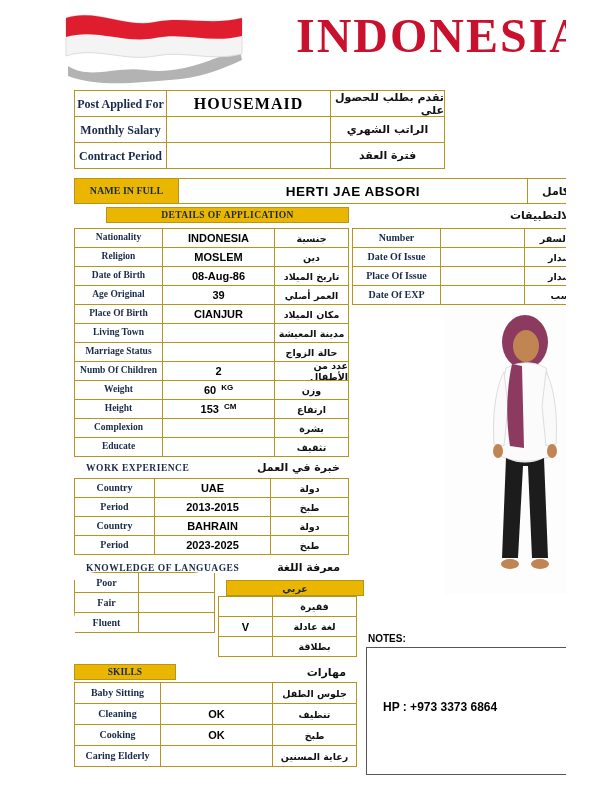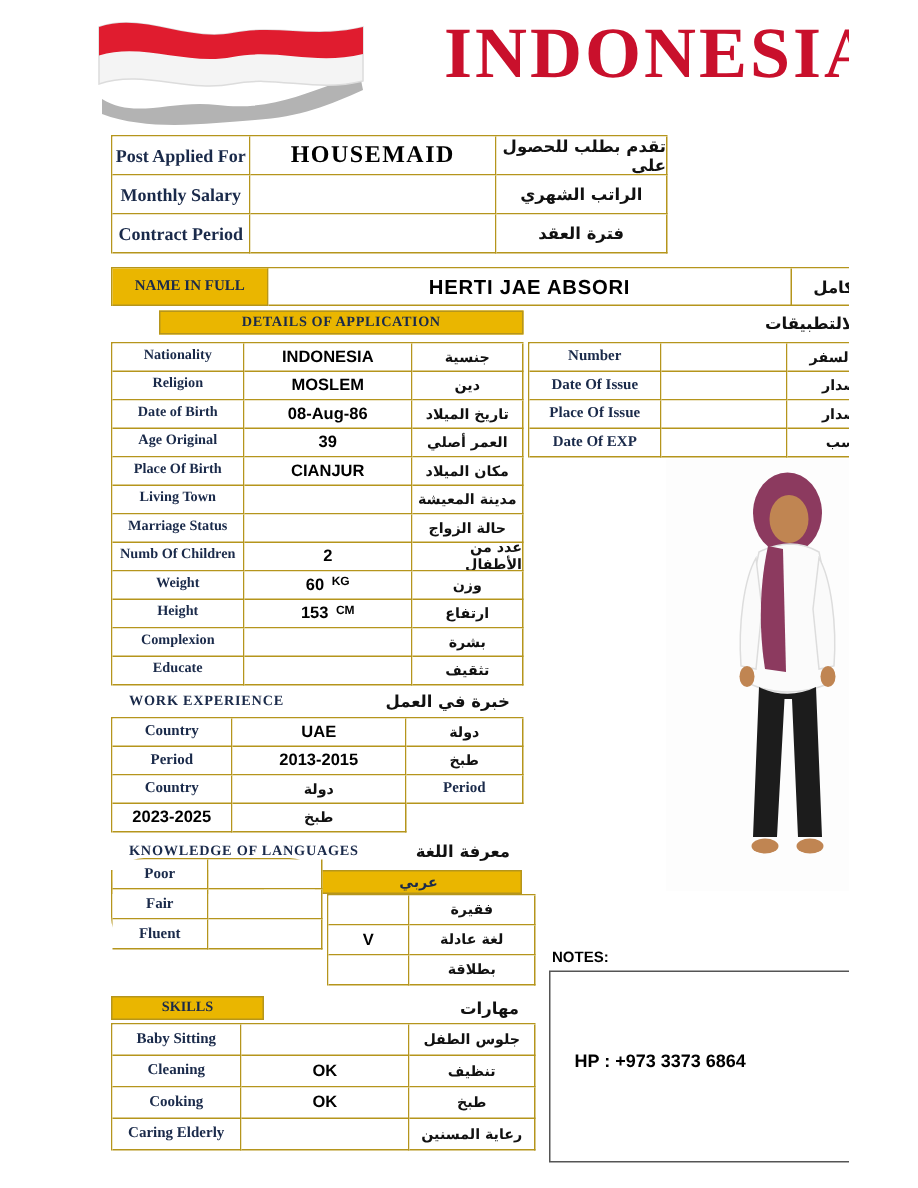--- a/index.html
+++ b/index.html
@@ -51,21 +51,21 @@
   .photo{ position:absolute; left:398px; top:306px; }
   
   .section-title{ position:absolute; left:28px; width:274px; display:flex;
                   justify-content:space-between; align-items:center; padding:0 8px 0 12px;
                   font-weight:bold; font-size:9.5px; color:var(--navy); letter-spacing:0.5px;}
   .work-title{ top:461px; }
   .lang-title{ top:561px; }
   .work{ left:28px; top:478px; grid-template-columns:80px 116px 78px; grid-auto-rows:19px; }
   
   .eng-header{ position:absolute; left:28px; top:580px; width:102px; height:16px; }
-  .arb-header{ position:absolute; left:164px; top:580px; width:138px; height:16px; }
+  .arb-header{ position:absolute; left:180px; top:580px; width:138px; height:16px; }
   .hdrbox{ background:var(--gf); border:1.5px solid var(--gb); display:flex; align-items:center;
            justify-content:center; font-weight:bold; font-size:9.5px; color:var(--navy); height:100%; }
   .eng{ left:28px; top:572px; grid-template-columns:64px 76px; grid-auto-rows:20px;border-radius:22px; }
   .arb{ left:172px; top:596px; grid-template-columns:54px 84px; grid-auto-rows:20px; }
   .mark{ font-family:"Liberation Sans", sans-serif; font-weight:bold; font-size:11px; color:#000; }
   
   .skills-header{ position:absolute; left:28px; top:664px; width:282px; height:16px; }
   .skills-header .hdrbox{ position:absolute; left:0; top:0; width:102px; }
   .skills-header .ar{ position:absolute; right:10px; top:2px; }
   .skills{ left:28px; top:682px; grid-template-columns:86px 112px 84px; grid-auto-rows:21px; }
@@ -207,20 +207,21 @@
   <div class="tbl work">
     <div class="lbl">Country</div>
     <div class="val">UAE</div>
     <div class="ar ar-sm">دولة</div>
 
     <div class="lbl">Period</div>
     <div class="val">2013-2015</div>
     <div class="ar ar-sm">طبخ</div>
 
     <div class="lbl">Country</div>
+    <div class="val">BAHRAIN</div>
     <div class="ar ar-sm">دولة</div>
 
     <div class="lbl">Period</div>
     <div class="val">2023-2025</div>
     <div class="ar ar-sm">طبخ</div>
   </div>
 
   <div class="section-title lang-title">
     <span>KNOWLEDGE OF LANGUAGES</span>
     <span class="ar">معرفة اللغة</span>

